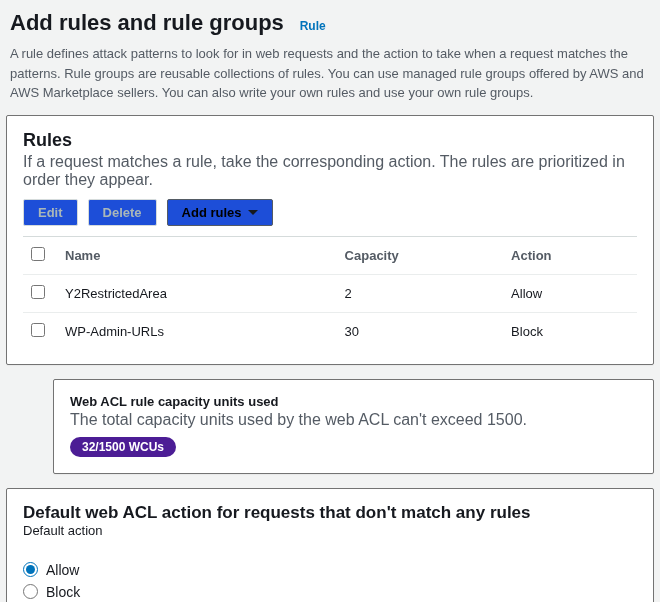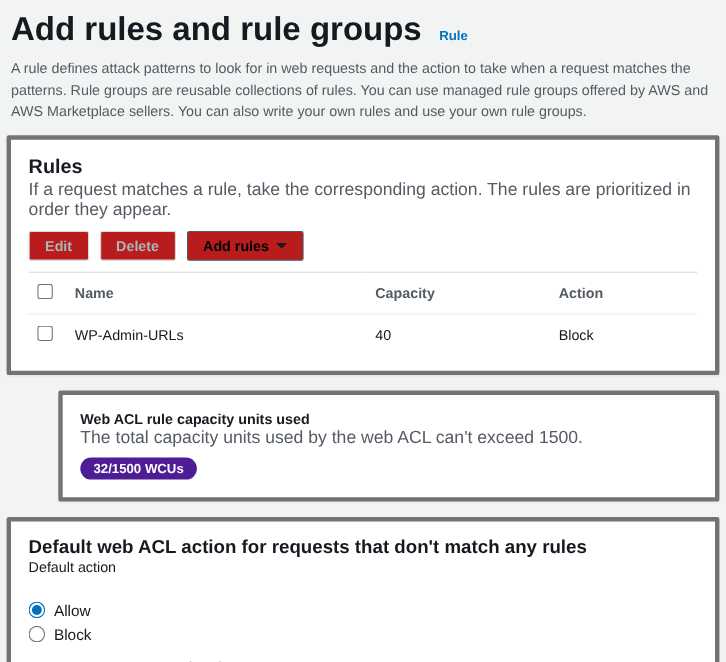--- a/index.html
+++ b/index.html
@@ -6,38 +6,38 @@
   body {
     font-family: "Amazon Ember", "Helvetica Neue", Arial, sans-serif;
     font-size: 14px;
     color: #16191f;
     background: #f2f3f3;
     width: 660px;
     padding: 0;
   }
   .page { padding: 6px 6px 10px 6px; }
   .hdr { padding: 4px 4px 8px 4px; }
-  .hdr h1 { font-size: 30px; font-weight: 700; display: inline-block; }
+  .hdr h1 { font-size: 22px; font-weight: 700; display: inline-block; }
   .info-link { color: #0073bb; font-size: 12px; font-weight: 700; margin-left: 12px; cursor: pointer; }
   .intro { color: #545b64; font-size: 13px; line-height: 1.5; padding: 0 4px 12px 4px; }
 
   .panel {
     background: #fff;
-    border: 4px solid #737373;
+    border: 1px solid #737373;
     border-radius: 2px;
     margin-bottom: 14px;
     padding: 14px 16px;
     box-shadow: 0 1px 1px rgba(0,0,0,0.04);
   }
   .panel h2 { font-size: 18px; font-weight: 700; margin-bottom: 2px; }
   .sub { color: #545b64; font-size: 16px; margin-bottom: 10px; }
 
   .toolbar { display: flex; gap: 10px; margin-bottom: 10px; }
   .btn {
-    background: #b91c1c;
+    background: #1d4ed8;
     border: 1px solid #545b64;
     border-radius: 2px;
     padding: 5px 14px;
     font-size: 13px;
     font-weight: 700;
     cursor: pointer;
     display: inline-flex;
     align-items: center;
     gap: 6px;
   }
@@ -100,22 +100,28 @@
         <tr>
           <th class="chkcell"><input type="checkbox" style=""></th>
           <th>Name</th>
           <th>Capacity</th>
           <th>Action</th>
         </tr>
       </thead>
       <tbody>
         <tr>
           <td class="chkcell"><input type="checkbox" style=""></td>
+          <td>Y2RestrictedArea</td>
+          <td>2</td>
+          <td>Allow</td>
+        </tr>
+        <tr>
+          <td class="chkcell"><input type="checkbox" style=""></td>
           <td>WP-Admin-URLs</td>
-          <td>40</td>
+          <td>30</td>
           <td>Block</td>
         </tr>
       </tbody>
     </table>
   </div>
 
   <div class="panel capacity-panel">
     <div class="cap-label">Web ACL rule capacity units used</div>
     <div class="sub" style="margin-bottom:2px">The total capacity units used by the web ACL can't exceed 1500.</div>
     <span class="badge">32/1500 WCUs</span>

